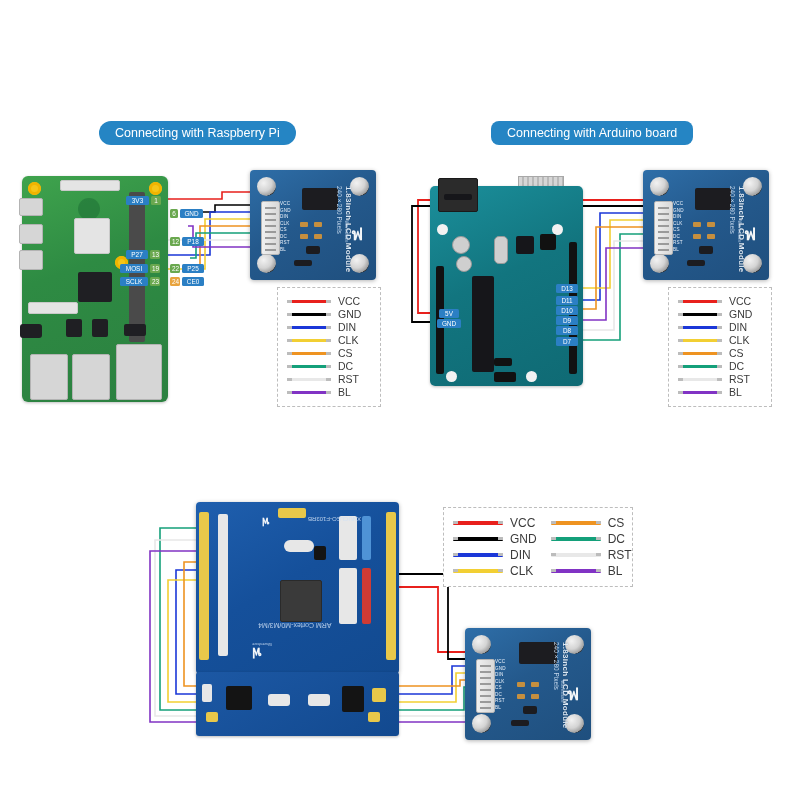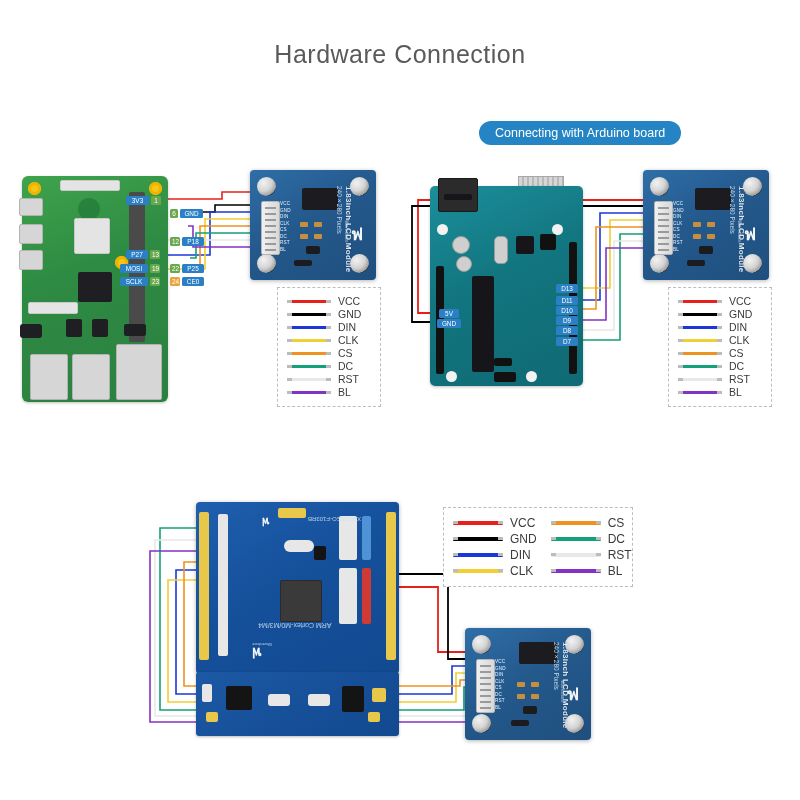--- a/index.html
+++ b/index.html
@@ -28,21 +28,21 @@
     background:#2585c4;
     color:#fff;
     border-radius:16px;
     font-size:12.5px;
     height:24px;line-height:24px;
     text-align:center;
     white-space:nowrap;
     padding:0 16px;
   }
   #pill-rpi{left:99px;top:121px;}
-  #pill-ard{left:479px;top:121px;}
+  #pill-ard{left:491px;top:121px;border-radius:8px;}
   #pill-stm{left:325px;top:462px;}
 
   
   .legend{
     position:absolute;
     border:1px dashed #bdbdbd;
     background:#fff;
     box-sizing:border-box;
     padding:7px 9px;
   }
@@ -192,22 +192,22 @@
   .pinnum.orange{background:#e8a33d;}
 
   
   .wires{position:absolute;left:0;top:0;width:800px;height:800px;pointer-events:none;}
 </style>
 </head>
 <body>
 
 <div class="page">
 
-  <div class="page-title">Hardware Connection</div>
-
+
+  <div class="pill" id="pill-rpi">Connecting with Raspberry Pi</div>
   <div class="pill" id="pill-ard">Connecting with Arduino board</div>
 
   <svg class="wires">
 
     <path d="M168,199 L222,199 L222,192 L258,192" stroke="#e8201c" stroke-width="1.6" fill="none"></path>
 
     <path d="M185,212 L215,212 L215,205 L258,205" stroke="#000000" stroke-width="1.6" fill="none"></path>
 
     <path d="M168,255 L210,255 L210,212 L258,212" stroke="#1b37d8" stroke-width="1.6" fill="none"></path>
 

